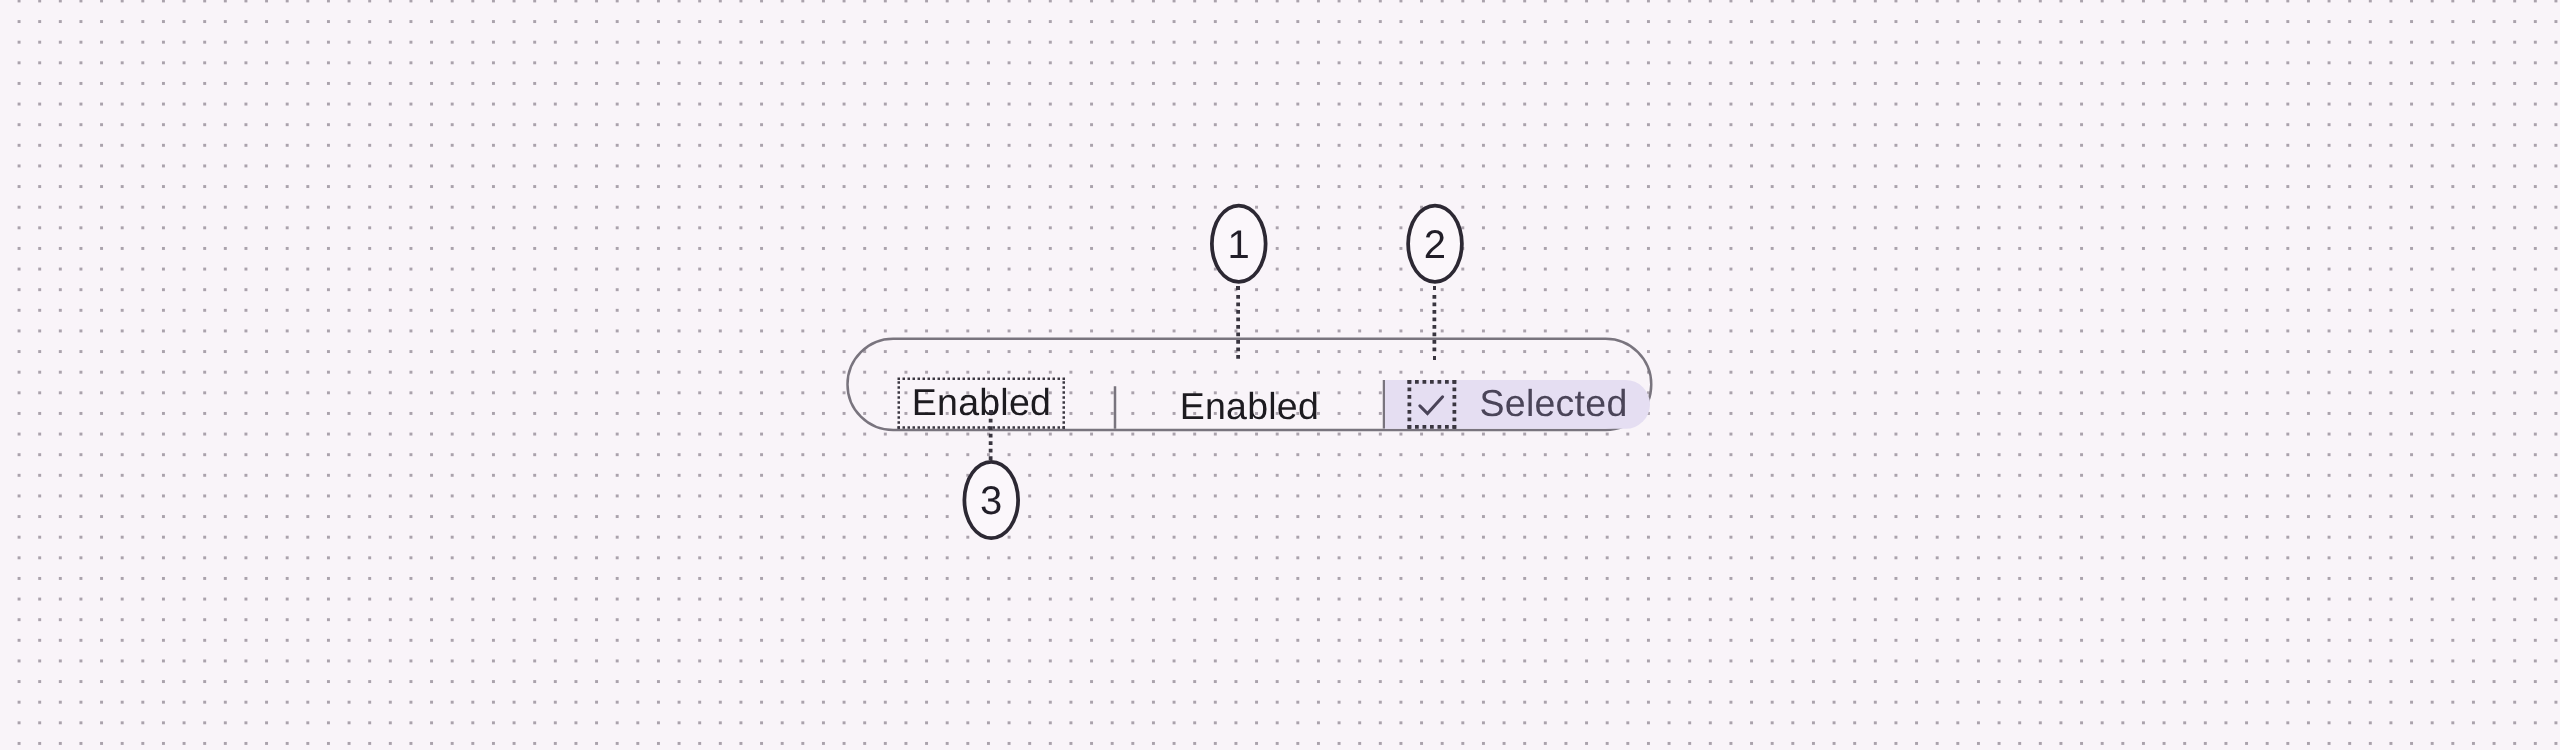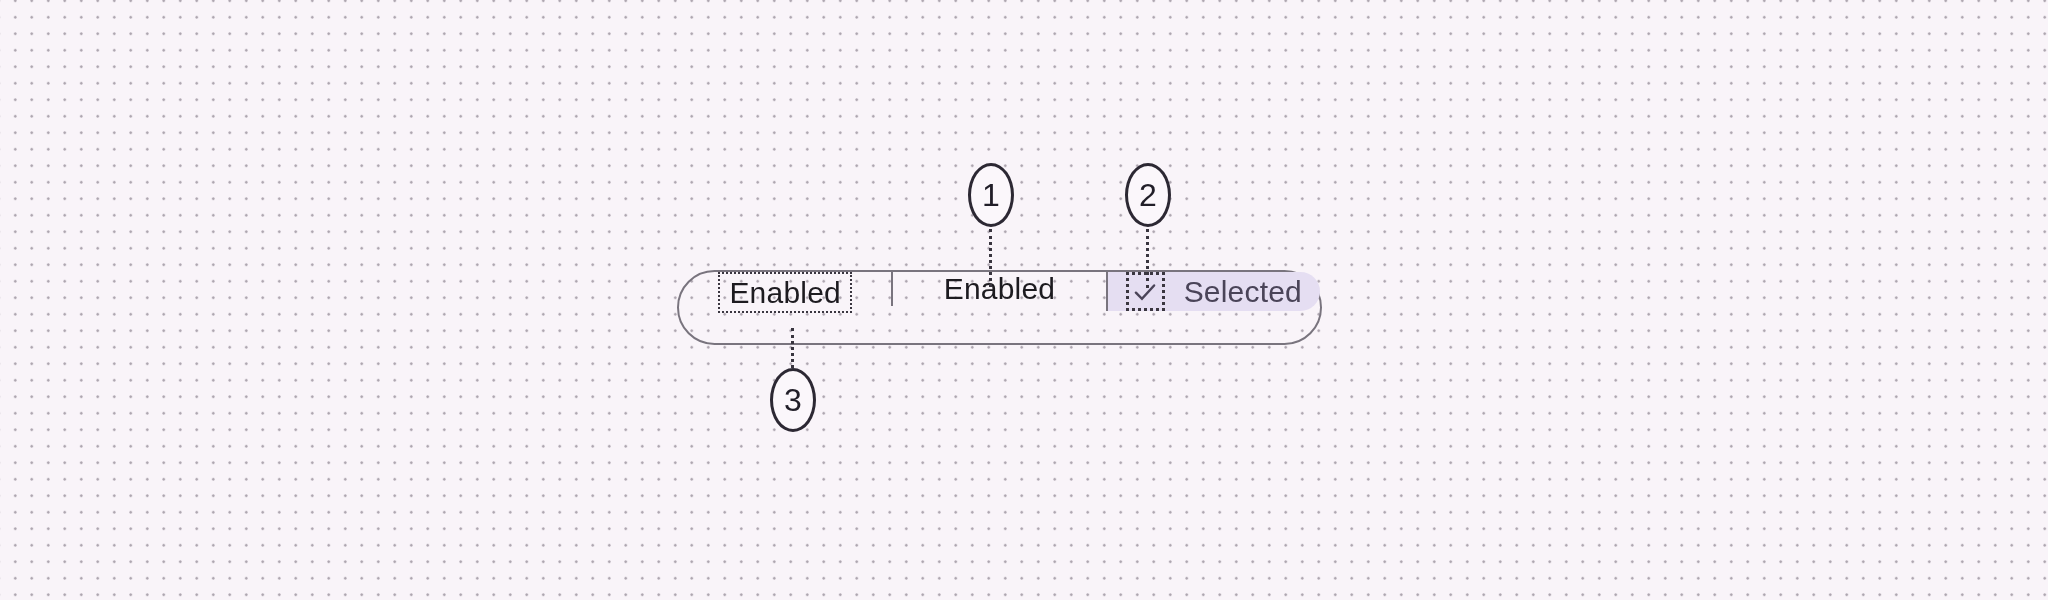--- a/index.html
+++ b/index.html
@@ -24,21 +24,21 @@
   
   .segmented-button {
     position: absolute;
     left: 677px;
     top: 270px;
     width: 645px;
     height: 75px;
     border: 2px solid #79747e;
     border-radius: 38px;
     display: flex;
-    align-items: flex-start;
+    align-items: flex-end;
     background: transparent;
   }
 
   .segment {
     flex: 1 1 0;
     display: flex;
     align-items: center;
     justify-content: center;
     background: transparent;
     border: none;

